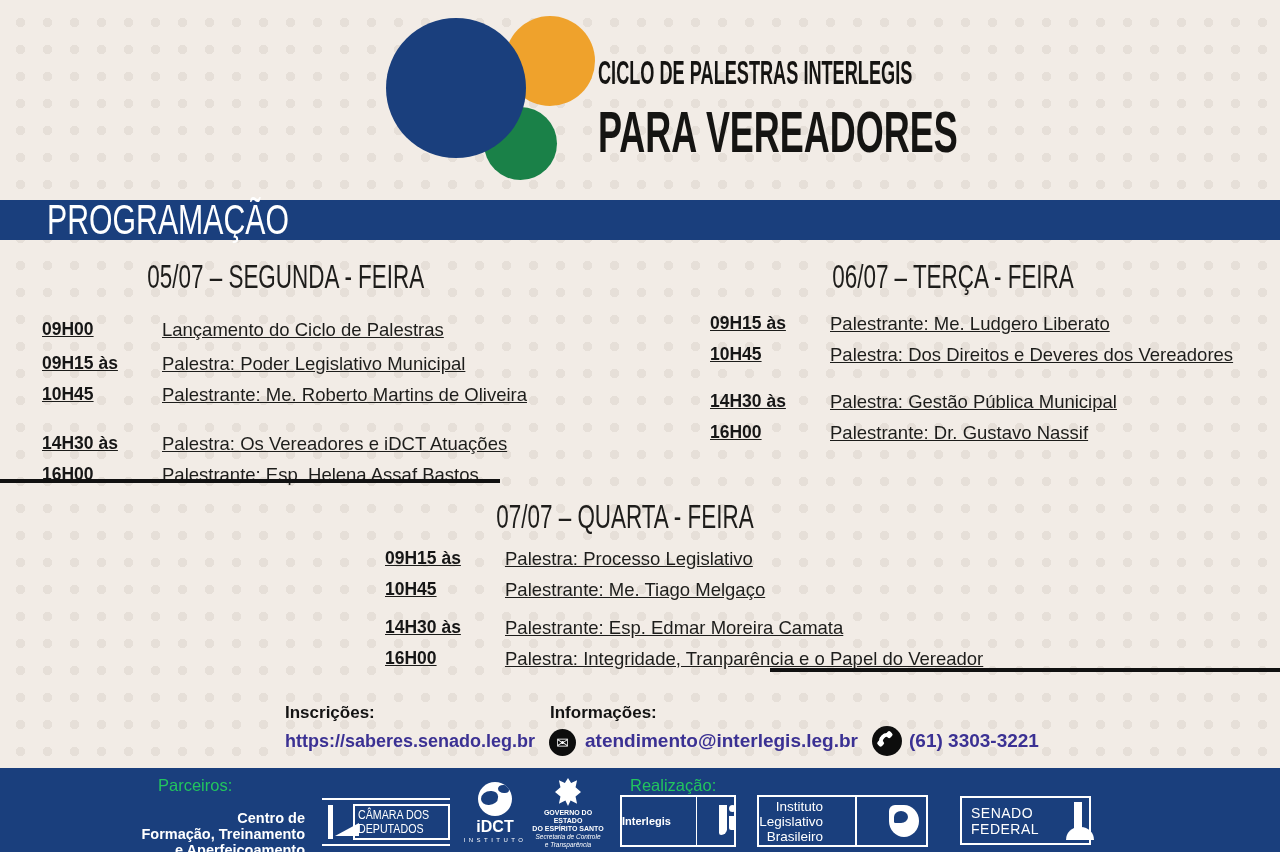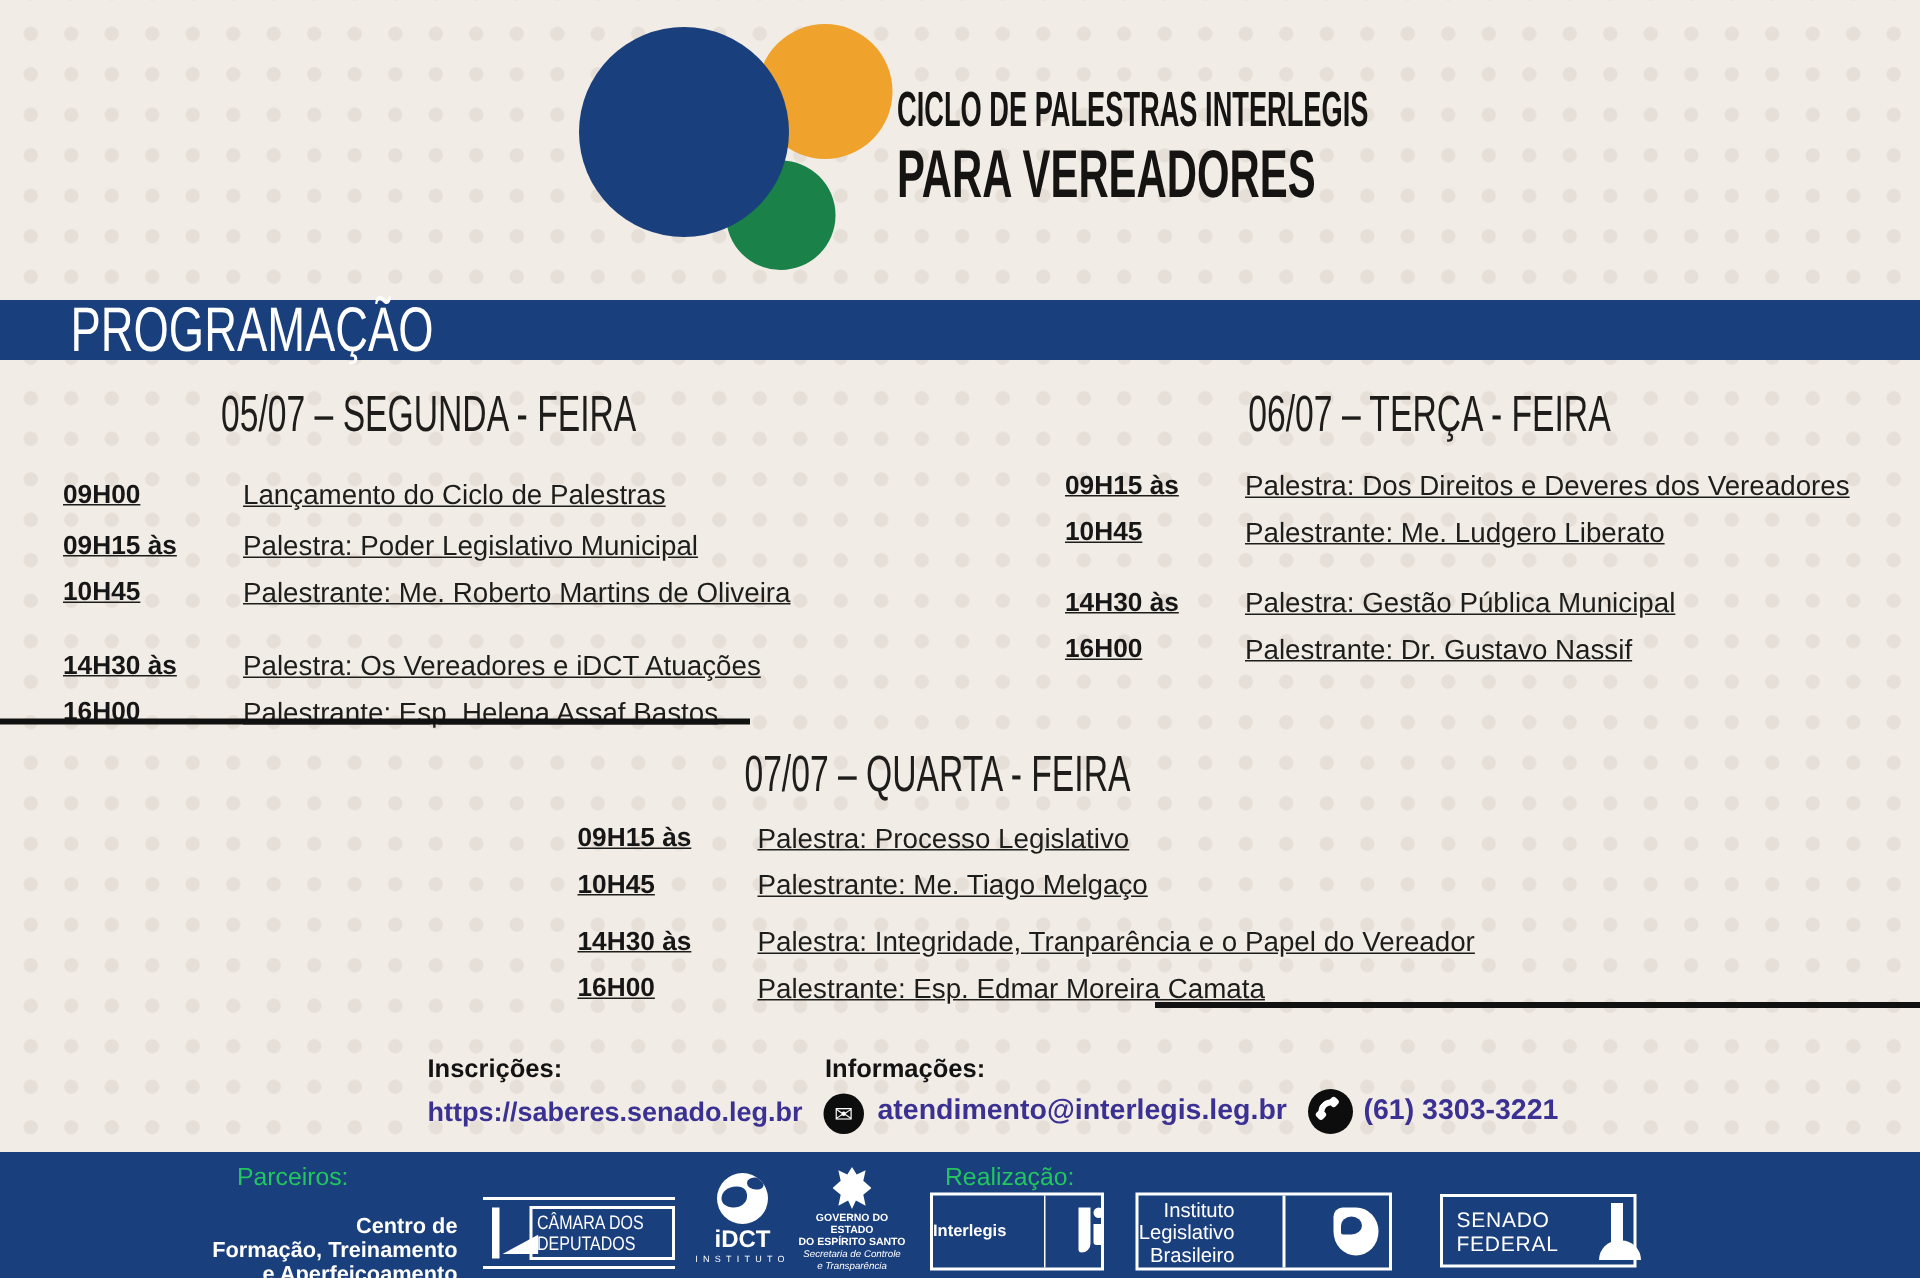--- a/index.html
+++ b/index.html
@@ -10,21 +10,21 @@
     background-image:radial-gradient(circle,#e6dfd8 4.5px,rgba(0,0,0,0) 5px);
     background-size:27px 27px;background-position:7px 9px;
   }
   
   .circle{position:absolute;border-radius:50%;}
   .circle-orange{left:505px;top:16px;width:90px;height:90px;background:#efa22c;}
   .circle-green{left:484px;top:107px;width:73px;height:73px;background:#1a8148;}
   .circle-blue{left:386px;top:18px;width:140px;height:140px;background:#1a3f7d;}
   .title-block{position:absolute;left:598px;top:55px;color:#151412;white-space:nowrap;}
   .title-l1{font-size:33px;font-weight:bold;line-height:36px;}
-  .title-l2{font-size:45px;font-weight:bold;line-height:50px;}
+  .title-l2{font-size:58px;font-weight:bold;line-height:50px;margin-top:16px;}
   .condL{display:inline-block;transform-origin:left center;}
   .title-l1 .condL{transform:scaleX(0.55);}
   .title-l2 .condL{transform:scaleX(0.62);}
   
   .band{position:absolute;left:0;top:200px;width:1280px;height:40px;background:#1a3f7d;
         display:flex;align-items:center;justify-content:flex-start;}
   .band-title{color:#ffffff;font-size:42px;font-weight:normal;line-height:40px;white-space:nowrap;
               display:inline-block;transform:scaleX(0.72);transform-origin:center;}
   
   .day{position:absolute;color:#1d1d1b;}
@@ -166,22 +166,22 @@
   </section>
 
   <section class="day day2">
     <h2 class="day-title"><span class="cond">06/07 – TERÇA - FEIRA</span></h2>
     <div class="session" style="top:52px">
       <div class="time">
         <div>09H15 às</div>
         <div>10H45</div>
       </div>
       <div class="desc">
+        <div>Palestrante: Me. Ludgero Liberato</div>
         <div>Palestra: Dos Direitos e Deveres dos Vereadores</div>
-        <div>Palestrante: Me. Ludgero Liberato</div>
       </div>
     </div>
     <div class="session" style="top:130px">
       <div class="time">
         <div>14H30 às</div>
         <div>16H00</div>
       </div>
       <div class="desc">
         <div>Palestra: Gestão Pública Municipal</div>
         <div>Palestrante: Dr. Gustavo Nassif</div>
@@ -200,22 +200,22 @@
         <div>Palestra: Processo Legislativo</div>
         <div>Palestrante: Me. Tiago Melgaço</div>
       </div>
     </div>
     <div class="session" style="top:116px">
       <div class="time">
         <div>14H30 às</div>
         <div>16H00</div>
       </div>
       <div class="desc">
+        <div>Palestrante: Esp. Edmar Moreira Camata</div>
         <div>Palestra: Integridade, Tranparência e o Papel do Vereador</div>
-        <div>Palestrante: Esp. Edmar Moreira Camata</div>
       </div>
     </div>
   </section>
 
   <div class="rule rule1"></div>
   <div class="rule rule2"></div>
 
   <div class="contact-label lbl-inscricoes">Inscrições:</div>
   <a class="contact-link link-url" href="#">https://saberes.senado.leg.br</a>
   <div class="contact-label lbl-informacoes">Informações:</div>

